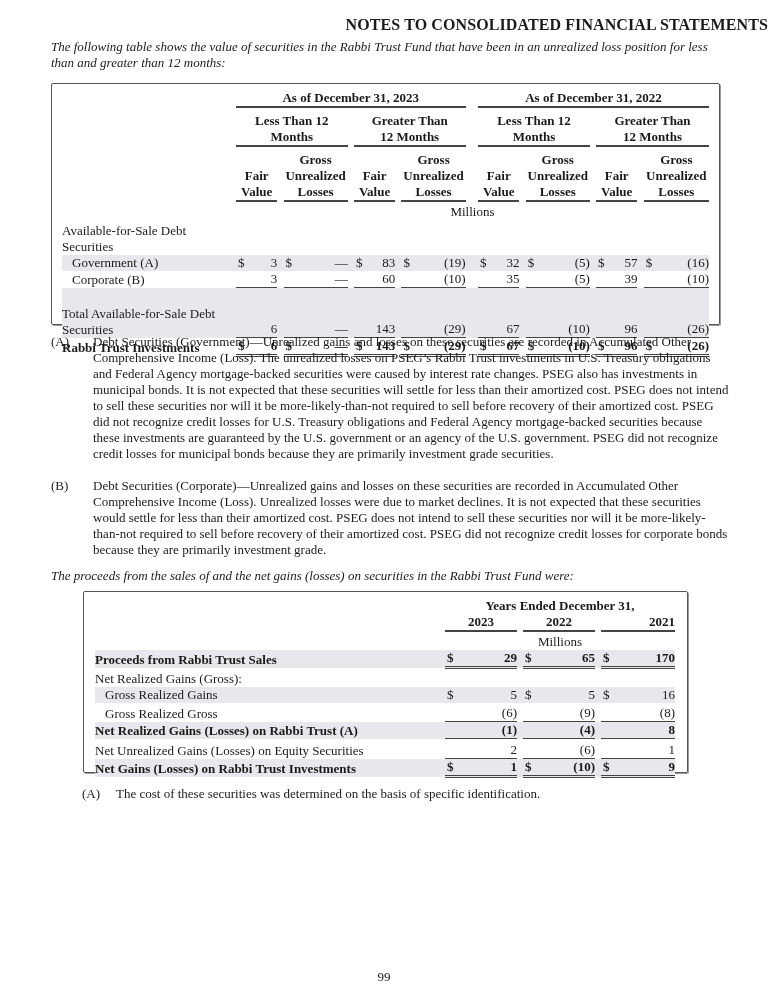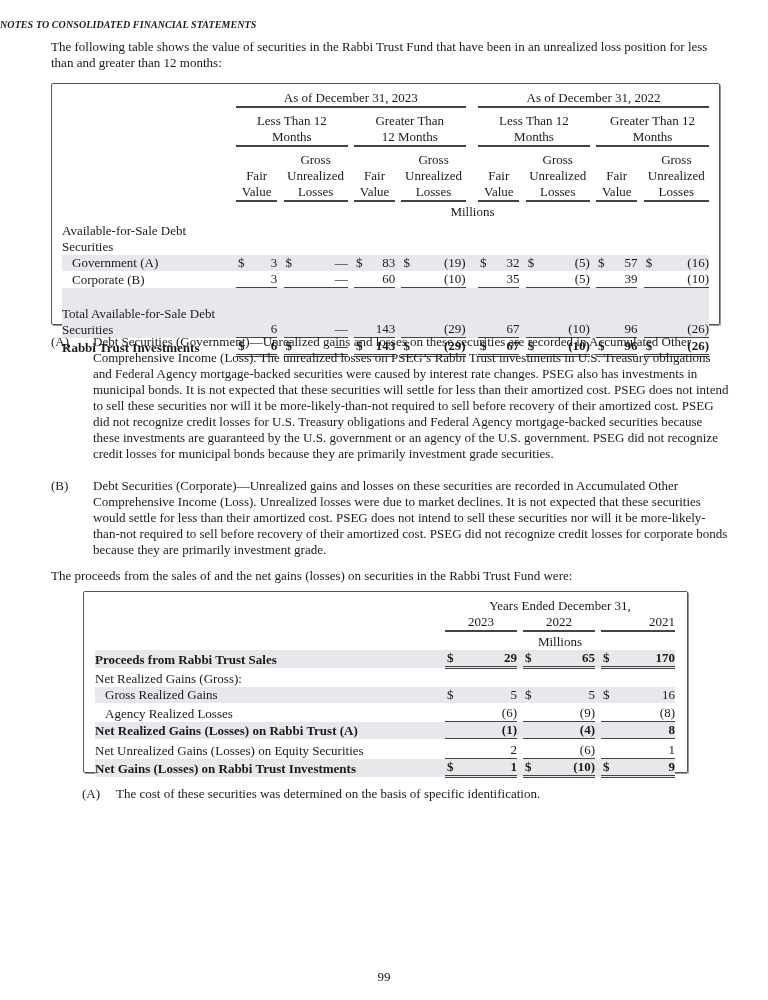--- a/index.html
+++ b/index.html
@@ -2,32 +2,32 @@
 <html><head>
 <meta charset="utf-8">
 <style>
   html, body { margin: 0; padding: 0; background: #ffffff; }
   body {
     width: 768px; height: 1000px; position: relative; overflow: hidden;
     font-family: "Liberation Serif", "DejaVu Serif", serif;
     color: #1a1a1a; font-size: 13px; line-height: 16px;
   }
   .page-title {
-    position: absolute; top: 17px; left: 0; width: 768px; text-align: left;
-    font-weight: bold; font-size: 10px; letter-spacing: 0.1px; font-style: italic;
+    position: absolute; top: 17px; left: 0; width: 768px; text-align: right;
+    font-weight: bold; font-size: 16px; letter-spacing: 0.1px;
   }
-  .intro { position: absolute; left: 51px; width: 670px; }
+  .intro { position: absolute; left: 51px; width: 670px; font-style: italic; }
   .box {
     position: absolute; border: 1.5px solid #555; border-radius: 2px;
     box-shadow: 1px 1px 0 #999;
   }
   table { border-collapse: collapse; font-size: 13px; }
   td { padding: 0; height: 16px; vertical-align: bottom; white-space: nowrap; }
   .shade td.s { background: #e8e8ec; }
-  .hdr { font-weight: normal; text-align: center; }
+  .hdr { font-weight: bold; text-align: center; }
   .ul { border-bottom: 2px solid #444; }
   .ul1 { border-bottom: 1.5px solid #444; }
   .dbl { border-bottom: 3px double #444; }
   .num { text-align: right; }
   .cur { text-align: left; padding-left: 2px; }
   .bold { font-weight: bold; }
   .fn { position: absolute; left: 51px; width: 680px; }
   .fn .lbl { position: absolute; left: 0; top: 0; }
   .fn .txt { margin-left: 42px; }
   .pnum { position: absolute; top: 969px; left: 0; width: 768px; text-align: center; }
@@ -292,21 +292,21 @@
           <td class="s num">5</td>
           <td class="s"></td>
       <td class="s cur">$</td>
           <td class="s num">5</td>
           <td class="s"></td>
       <td class="s cur">$</td>
           <td class="s num">16</td>
     </tr>
 
     <tr>
-      <td style="padding-left:10px; height:19px;">Agency Realized Losses</td>
+      <td style="padding-left:10px; height:19px;">Gross Realized Gross</td>
       <td class="ul1"></td>
           <td class="num ul1">(6)</td>
           <td></td>
       <td class="ul1"></td>
           <td class="num ul1">(9)</td>
           <td></td>
       <td class="ul1"></td>
           <td class="num ul1">(8)</td>
     </tr>
 

